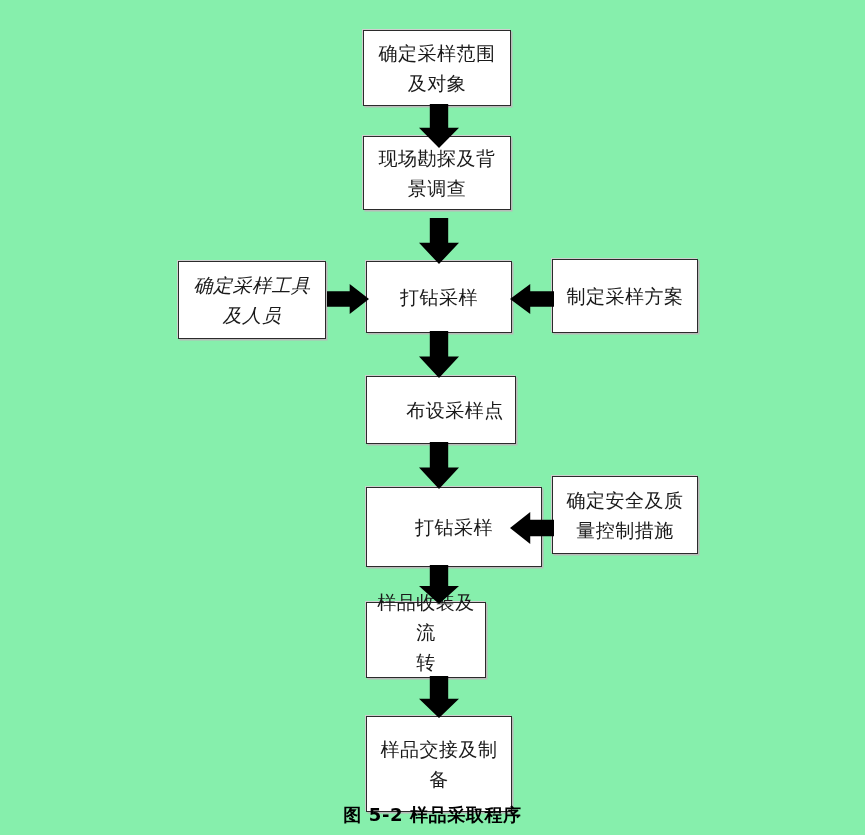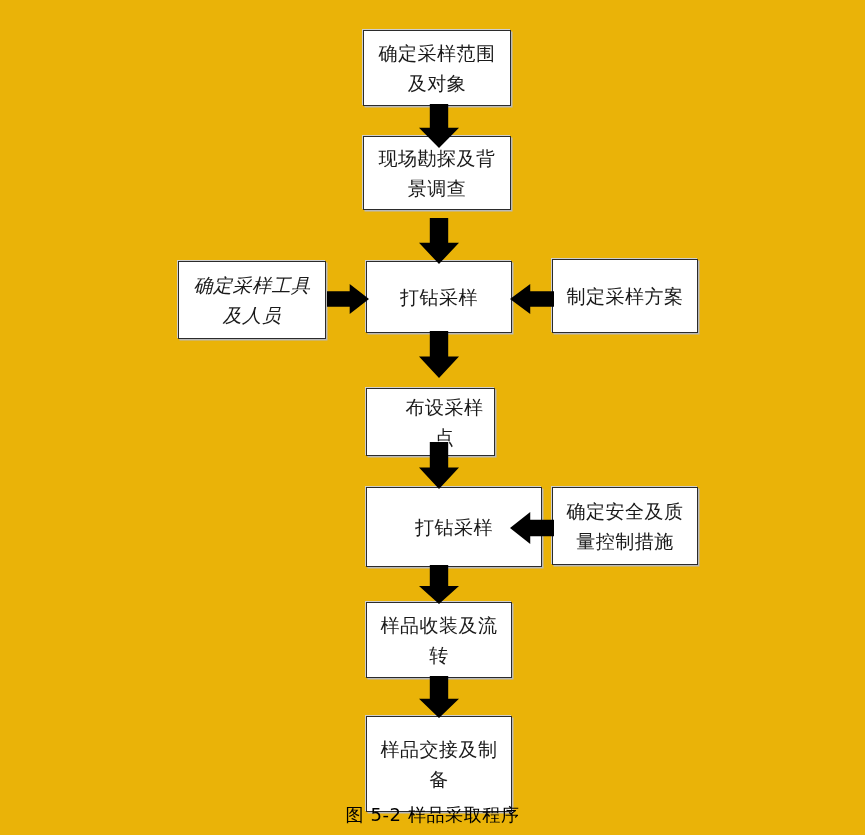--- a/index.html
+++ b/index.html
@@ -7,21 +7,21 @@
     padding: 0;
     background: #ffffff;
   }
   body {
     font-family: "DejaVu Sans", "Liberation Sans", sans-serif;
   }
   #canvas {
     position: relative;
     width: 865px;
     height: 835px;
-    background: #eab308;
+    background: #86efac;
     overflow: hidden;
   }
 
   
   .node {
     position: absolute;
     box-sizing: border-box;
     background: #ffffff;
     border: 1.5px solid #2b2b2b;
     box-shadow: 1.5px 1.5px 0 0 #b9b9b9, -1px -1px 0 0 #cfcfcf;
@@ -49,21 +49,21 @@
   .arrow svg { display: block; }
 
   
   .caption {
     position: absolute;
     left: 0;
     width: 865px;
     text-align: center;
     font-family: "DejaVu Sans", "Liberation Sans", sans-serif;
     font-size: 18px;
-    font-weight: normal;
+    font-weight: bold;
     color: #000000;
     letter-spacing: 0.6px;
   }
 </style>
 </head>
 <body>
 
 <div id="canvas">
   <div id="nodes-layer">
       <div class="node" style="left: 363px; top: 30px; width: 148px; height: 76px;">
@@ -77,31 +77,31 @@
       <div class="node" style="left: 178px; top: 261px; width: 148px; height: 78px; font-style: italic;">
         <span class="label">确定采样工具
 及人员</span>
       </div>
       <div class="node" style="left: 366px; top: 261px; width: 146px; height: 72px;">
         <span class="label">打钻采样</span>
       </div>
       <div class="node" style="left: 552px; top: 259px; width: 146px; height: 74px;">
         <span class="label">制定采样方案</span>
       </div>
-      <div class="node" style="left: 366px; top: 388px; width: 129px; height: 68px; padding-left: 28px;">
+      <div class="node" style="left: 366px; top: 376px; width: 150px; height: 68px; padding-left: 28px;">
         <span class="label">布设采样点</span>
       </div>
       <div class="node" style="left: 366px; top: 487px; width: 176px; height: 80px;">
         <span class="label">打钻采样</span>
       </div>
-      <div class="node" style="left: 552px; top: 487px; width: 146px; height: 78px;">
+      <div class="node" style="left: 552px; top: 476px; width: 146px; height: 78px;">
         <span class="label">确定安全及质
 量控制措施</span>
       </div>
-      <div class="node" style="left: 366px; top: 602px; width: 146px; height: 76px;">
+      <div class="node" style="left: 366px; top: 602px; width: 120px; height: 76px; align-items: flex-end;">
         <span class="label">样品收装及流
 转</span>
       </div>
       <div class="node" style="left: 366px; top: 716px; width: 146px; height: 96px;">
         <span class="label">样品交接及制
 备</span>
       </div>
     </div>
   <div id="arrows-layer">
       <div class="arrow" style="left: 419px; top: 104px;">

